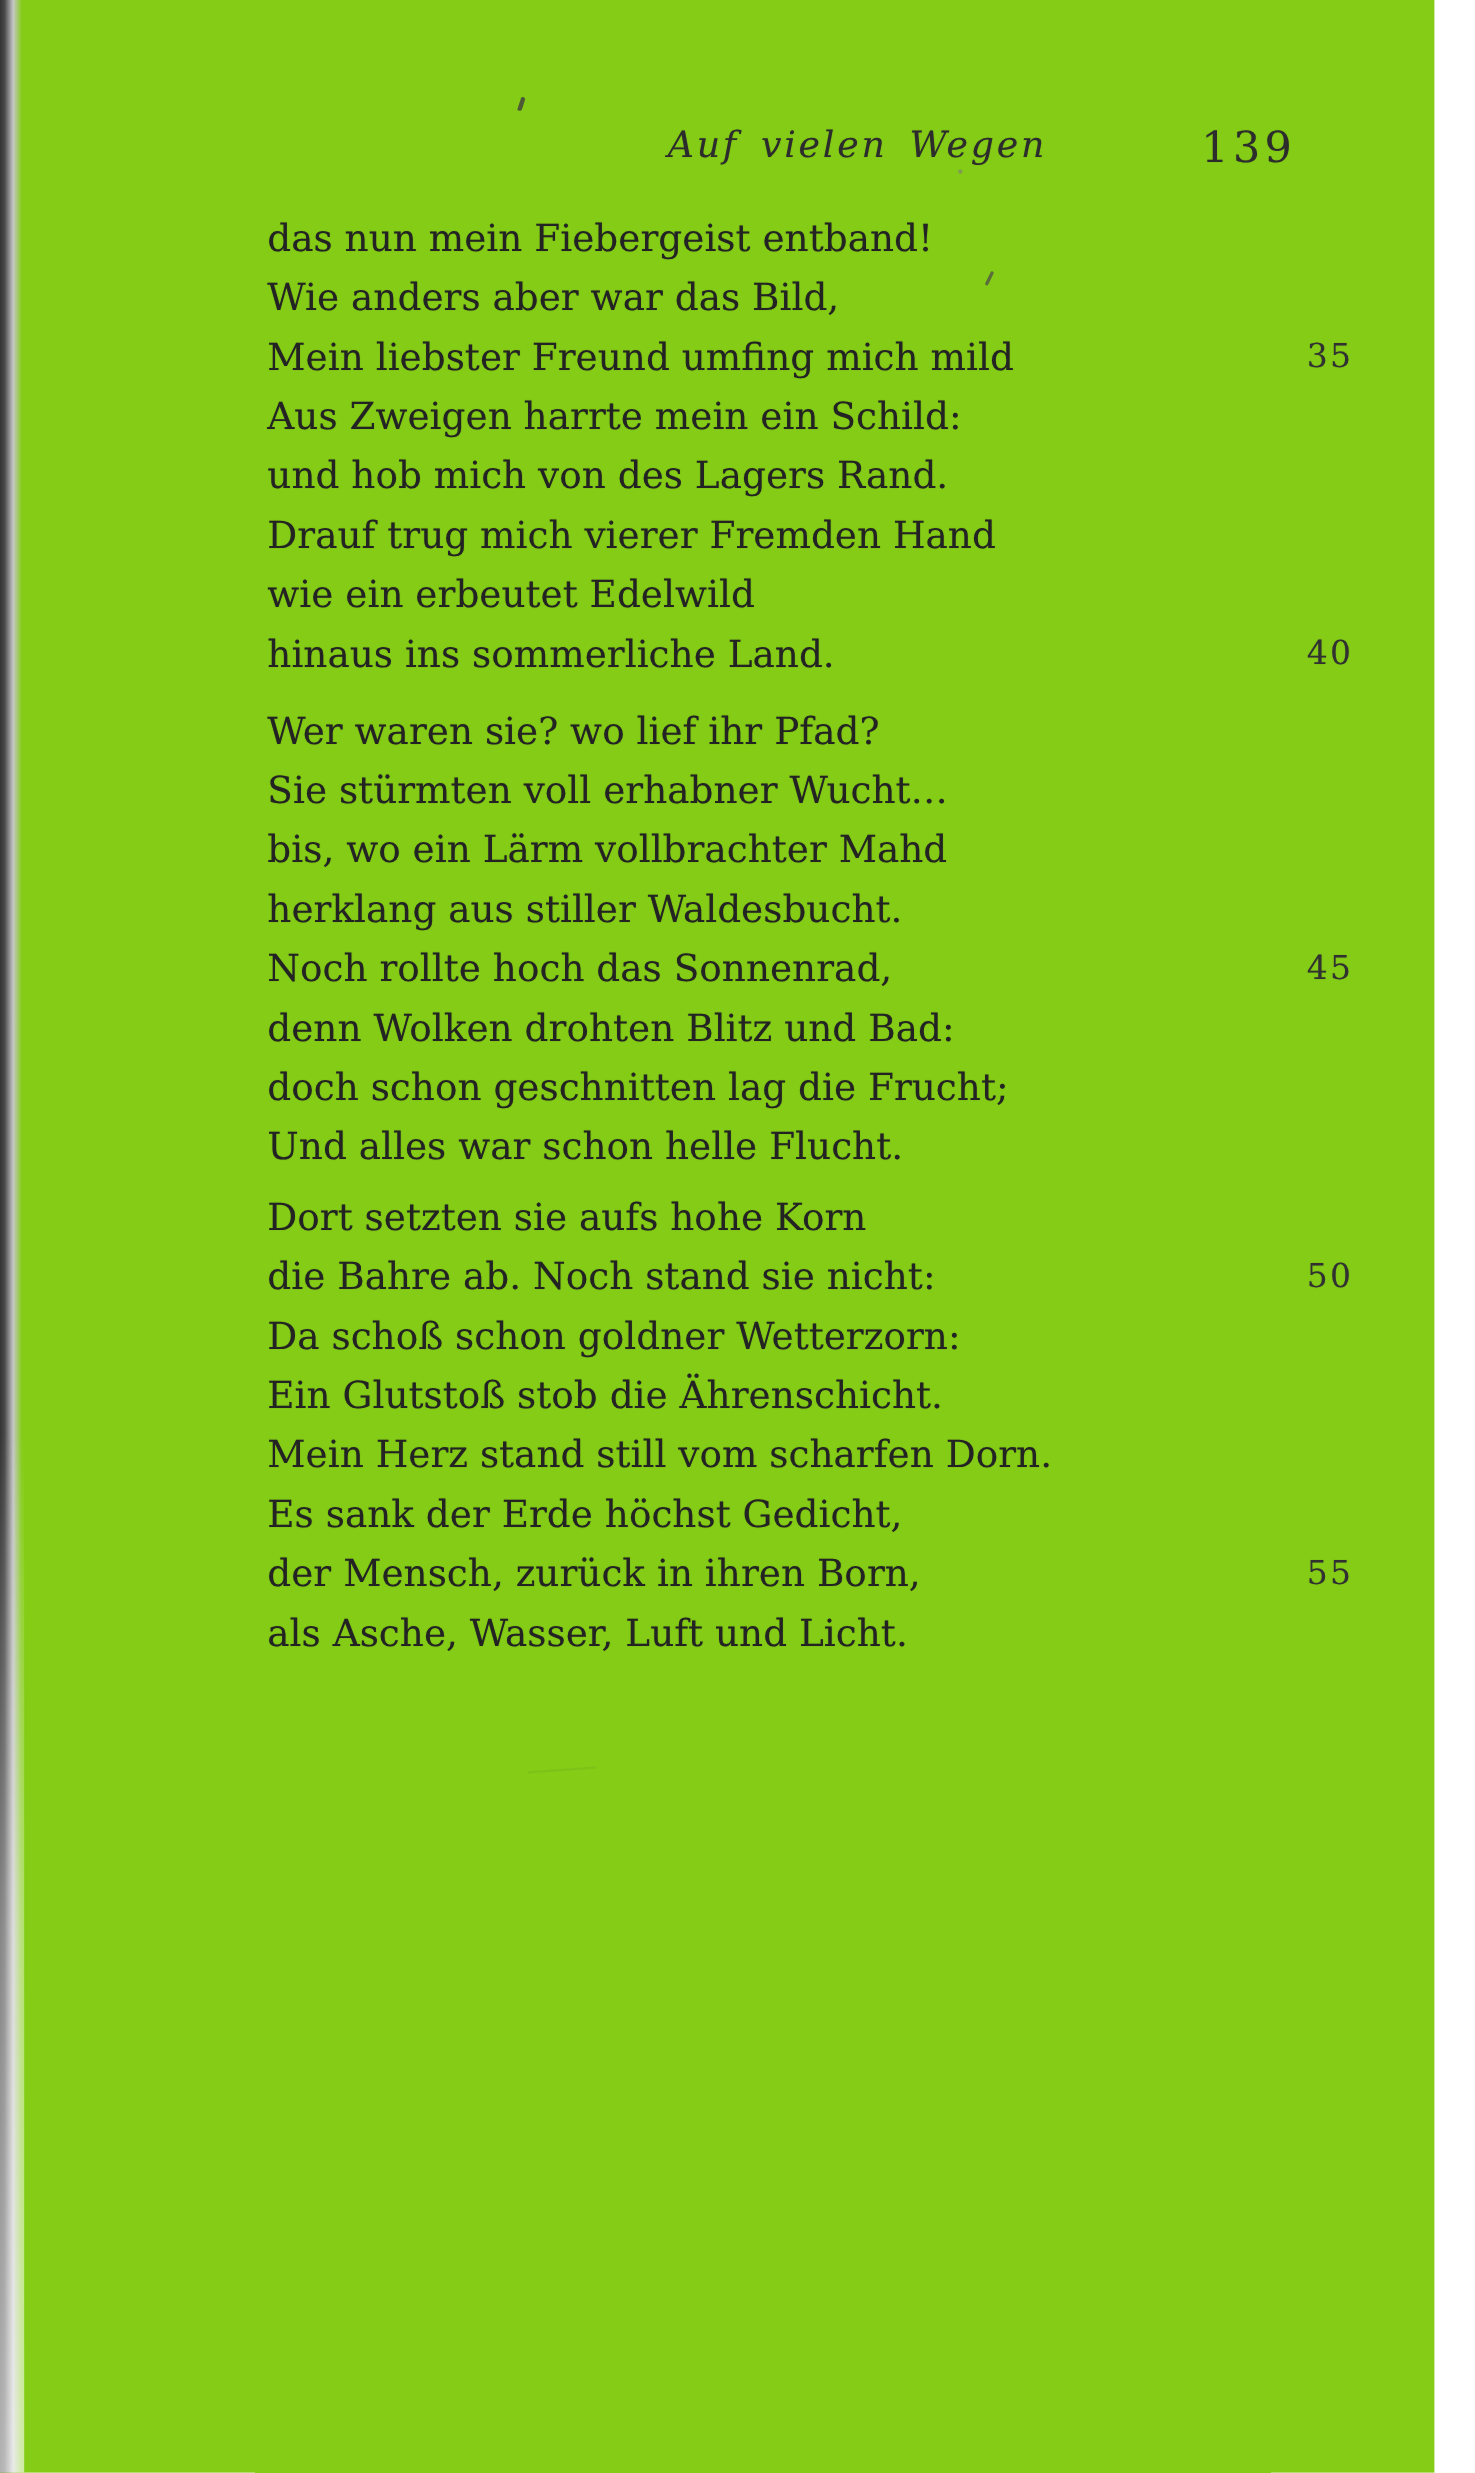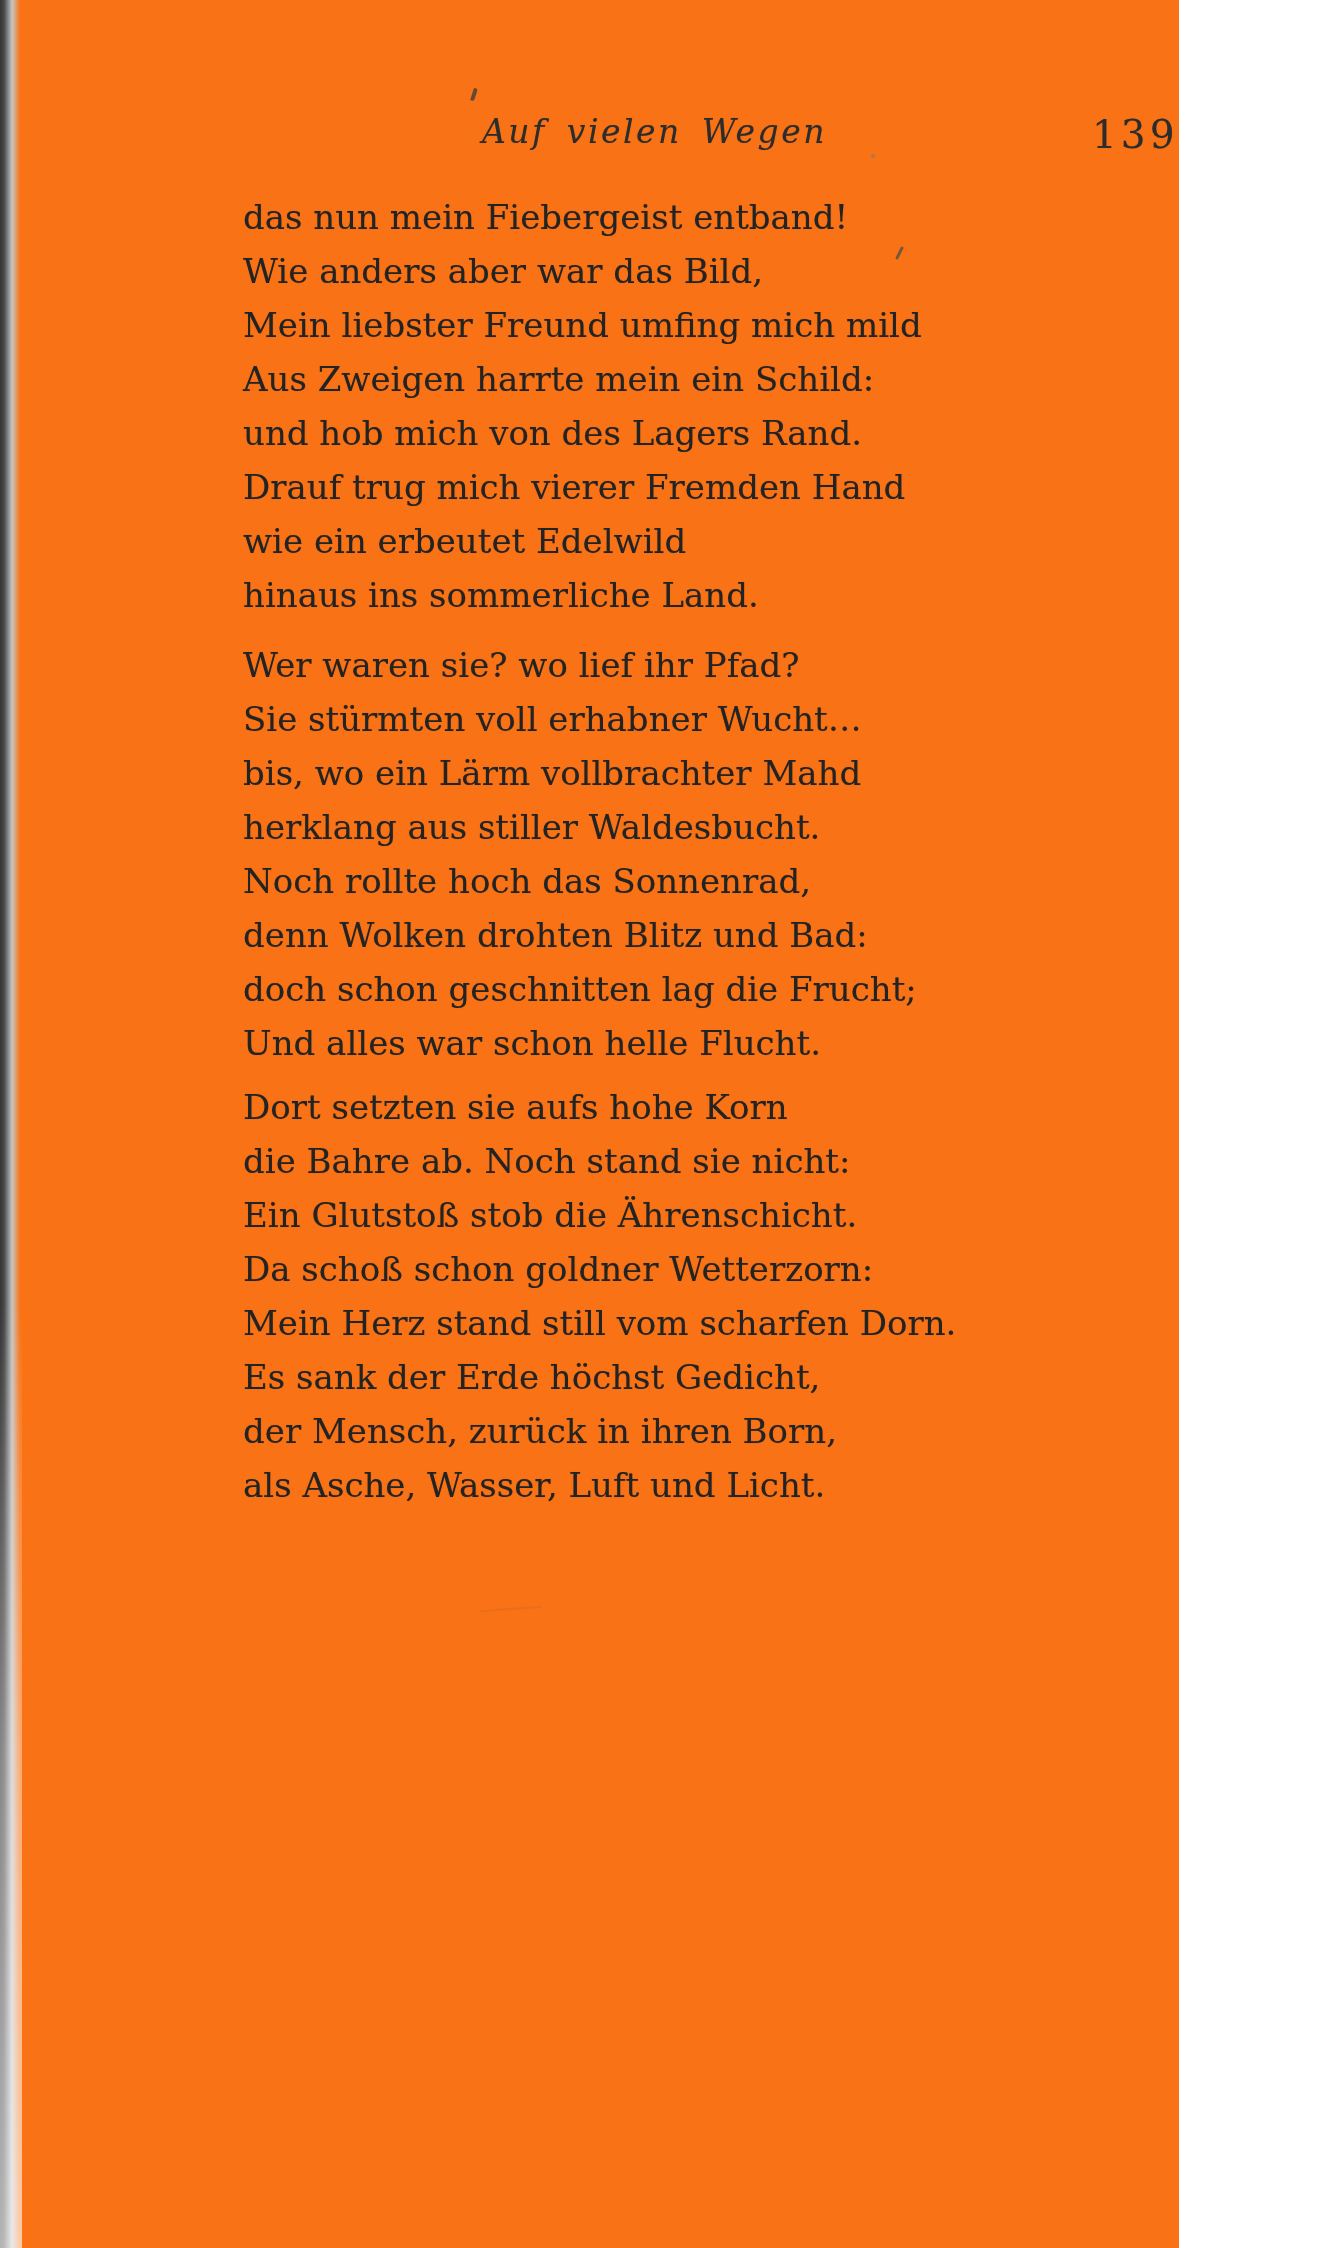--- a/index.html
+++ b/index.html
@@ -1,19 +1,19 @@
 <!DOCTYPE html>
 <html><head>
 <meta charset="utf-8">
 <style>
   html,body{margin:0;padding:0;background:#ffffff;}
   .page{
     position:relative;
-    width:1179px;height:2248px;
-    background:#f97316;
+    width:1304px;height:2248px;
+    background:#84cc16;
     overflow:hidden;
     font-family:"DejaVu Serif","Liberation Serif",serif;
     color:#242424;
   }
   
   .binding-edge{
     position:absolute;left:0;top:0;bottom:0;width:22px;
     background:
       linear-gradient(to bottom, rgba(255,255,255,0) 0%, rgba(255,255,255,0) 58%,
                       rgba(255,255,255,.40) 78%, rgba(255,255,255,.62) 100%),
@@ -94,22 +94,22 @@
       <div class="line"><span>herklang aus stiller Waldesbucht.</span></div>
       <div class="line"><span>Noch rollte hoch das Sonnenrad,</span><span class="ln">45</span></div>
       <div class="line"><span>denn Wolken drohten Blitz und Bad:</span></div>
       <div class="line"><span>doch schon geschnitten lag die Frucht;</span></div>
       <div class="line"><span>Und alles war schon helle Flucht.</span></div>
     </div>
 
     <div class="stanza">
       <div class="line"><span>Dort setzten sie aufs hohe Korn</span></div>
       <div class="line"><span>die Bahre ab. Noch stand sie nicht:</span><span class="ln">50</span></div>
+      <div class="line"><span>Da schoß schon goldner Wetterzorn:</span></div>
       <div class="line"><span>Ein Glutstoß stob die Ährenschicht.</span></div>
-      <div class="line"><span>Da schoß schon goldner Wetterzorn:</span></div>
       <div class="line"><span>Mein Herz stand still vom scharfen Dorn.</span></div>
       <div class="line"><span>Es sank der Erde höchst Gedicht,</span></div>
       <div class="line"><span>der Mensch, zurück in ihren Born,</span><span class="ln">55</span></div>
       <div class="line"><span>als Asche, Wasser, Luft und Licht.</span></div>
     </div>
 
   </main>
 
   <div class="speck speck-comma"></div>
   <div class="speck speck-acute"></div>

